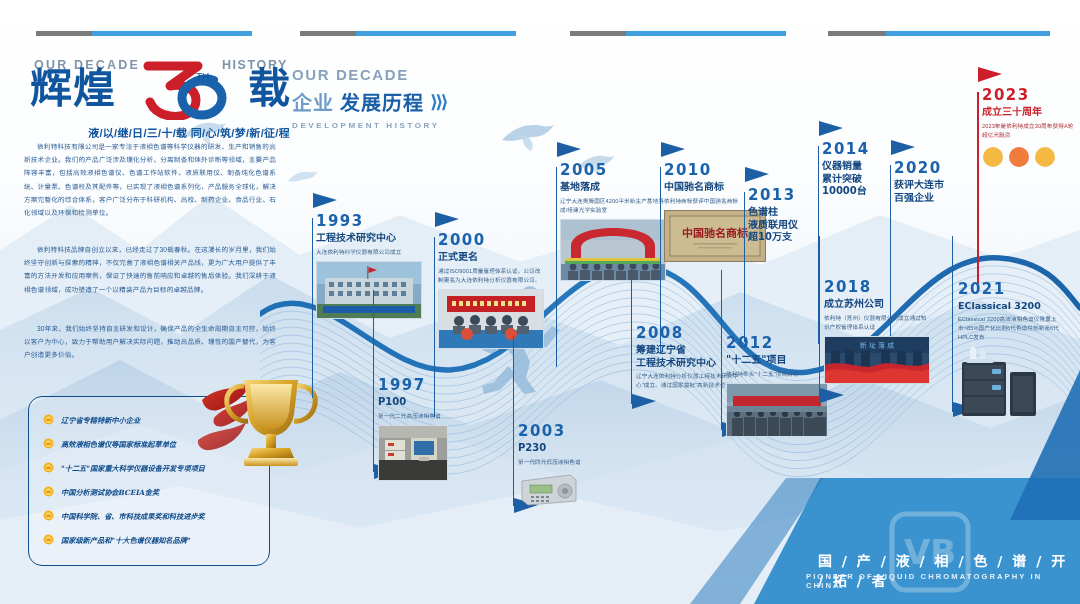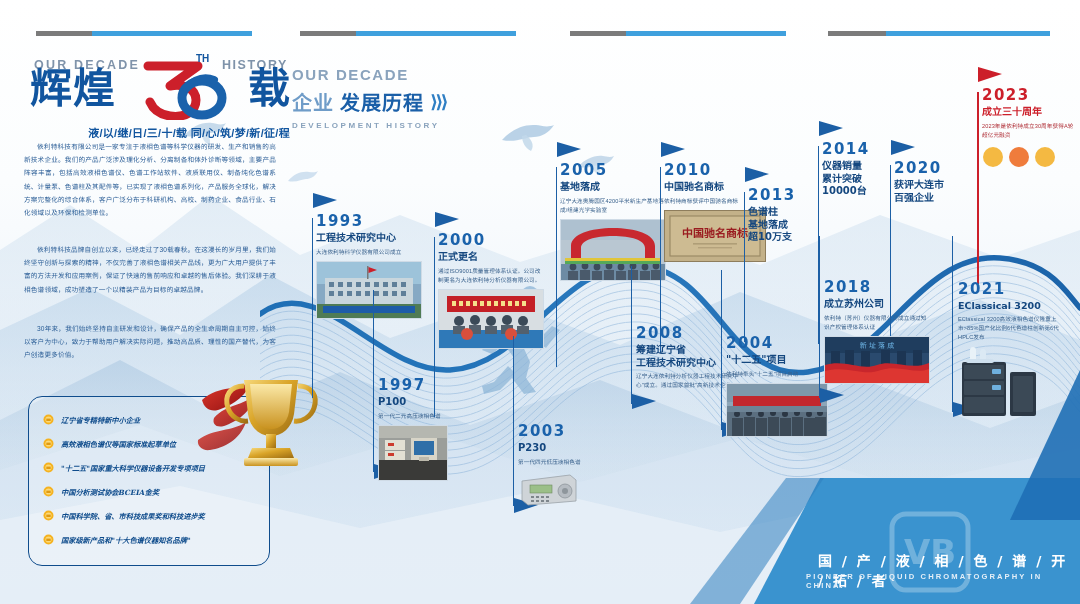--- a/index.html
+++ b/index.html
@@ -25,21 +25,21 @@
   .logo-wrap{position:absolute;left:28px;top:52px;width:262px;height:78px;}
   .lg-our{position:absolute;left:6px;top:6px;font-size:12.5px;letter-spacing:2.2px;
     font-weight:700;color:#7f93aa;}
   .lg-hist{position:absolute;right:2px;top:6px;font-size:12.5px;letter-spacing:1.6px;
     font-weight:700;color:#7f93aa;}
   .lg-hui{position:absolute;left:2px;top:16px;font-size:42px;font-weight:700;color:#11559f;
     letter-spacing:1px;line-height:1;font-family:"DejaVu Sans",sans-serif;}
   .lg-zai{position:absolute;right:0px;top:16px;font-size:42px;font-weight:700;color:#11559f;
     line-height:1;font-family:"DejaVu Sans",sans-serif;}
   .lg-30{position:absolute;left:112px;top:6px;width:96px;height:62px;}
-  .lg-th{position:absolute;left:168px;top:1px;font-size:10px;font-weight:700;color:#11559f;}
+  .lg-th{position:absolute;left:168px;top:20px;font-size:10px;font-weight:400;color:#11559f;}
   .lg-sub{position:absolute;left:0;top:72px;width:262px;text-align:right;font-size:11px;
     font-weight:700;color:#11559f;letter-spacing:.3px;}
 
   
   .para{position:absolute;left:24px;width:252px;font-size:6.6px;line-height:2.0;
     color:#2a5d96;text-align:justify;text-indent:13px;letter-spacing:.2px;}
 
   
   .awards{position:absolute;left:28px;top:396px;width:240px;height:168px;
     border:1.6px solid #0f4c8c;border-radius:14px;background:rgba(255,255,255,.22);}
@@ -448,21 +448,21 @@
     </div>
   </div>
 
   <div class="card" style="left:748px;top:188px;width:64px">
     <div class="pole" style="left:-4px;top:4px;height:150px"></div>
     <svg class="pennant" style="left:-4px;top:-22px;width:26px;height:24px" viewBox="0 0 26 24">
         <path d="M1,1 L25,8 L1,16 Z" fill="#1c5fa5"></path>
       </svg>
     <div class="yr">2013</div>
     <div class="tt" style="white-space:pre-line">色谱柱
-基地落成
+液质联用仪
 超10万支</div>
   </div>
 
   <div class="card" style="left:822px;top:142px;width:66px">
     <div class="pole" style="left:-4px;top:4px;height:198px"></div>
     <svg class="pennant" style="left:-4px;top:-22px;width:26px;height:24px" viewBox="0 0 26 24">
         <path d="M1,1 L25,8 L1,16 Z" fill="#1c5fa5"></path>
       </svg>
     <div class="yr">2014</div>
     <div class="tt" style="white-space:pre-line">仪器销量
@@ -556,21 +556,21 @@
     <div class="tt" style="white-space:pre-line">筹建辽宁省
 工程技术研究中心</div>
     <div class="dd">辽宁大连依利特分析仪器工程技术研究中心"成立。通过国家首批"高新技术企业"</div>
   </div>
 
   <div class="card" style="left:726px;top:336px;width:106px">
     <div class="pole" style="left:-5px;top:-66px;height:160px"></div>
     <svg class="pennant" style="left:-5px;top:84px;width:26px;height:24px" viewBox="0 0 26 24">
         <path d="M1,2 L25,9 L1,17 Z" fill="#1c5fa5"></path>
       </svg>
-    <div class="yr">2004</div>
+    <div class="yr">2012</div>
     <div class="tt">"十二五"项目</div>
     <div class="dd">依利特牵头"十二五"项目启动</div>
     <div class="ph" style="width:100px;height:52px">
       <svg viewBox="0 0 100 52" style="width:100%;height:100%;display:block">
           <rect width="100" height="52" fill="#8ea6b8"></rect>
           <rect y="0" width="100" height="18" fill="#7e98ab"></rect>
           <rect x="6" y="12" width="88" height="10" fill="#c2272d"></rect>
           <rect y="28" width="100" height="24" fill="#5b6f80"></rect>
           <g fill="#2b3744">
             <circle cx="10" cy="30" r="3"></circle>

